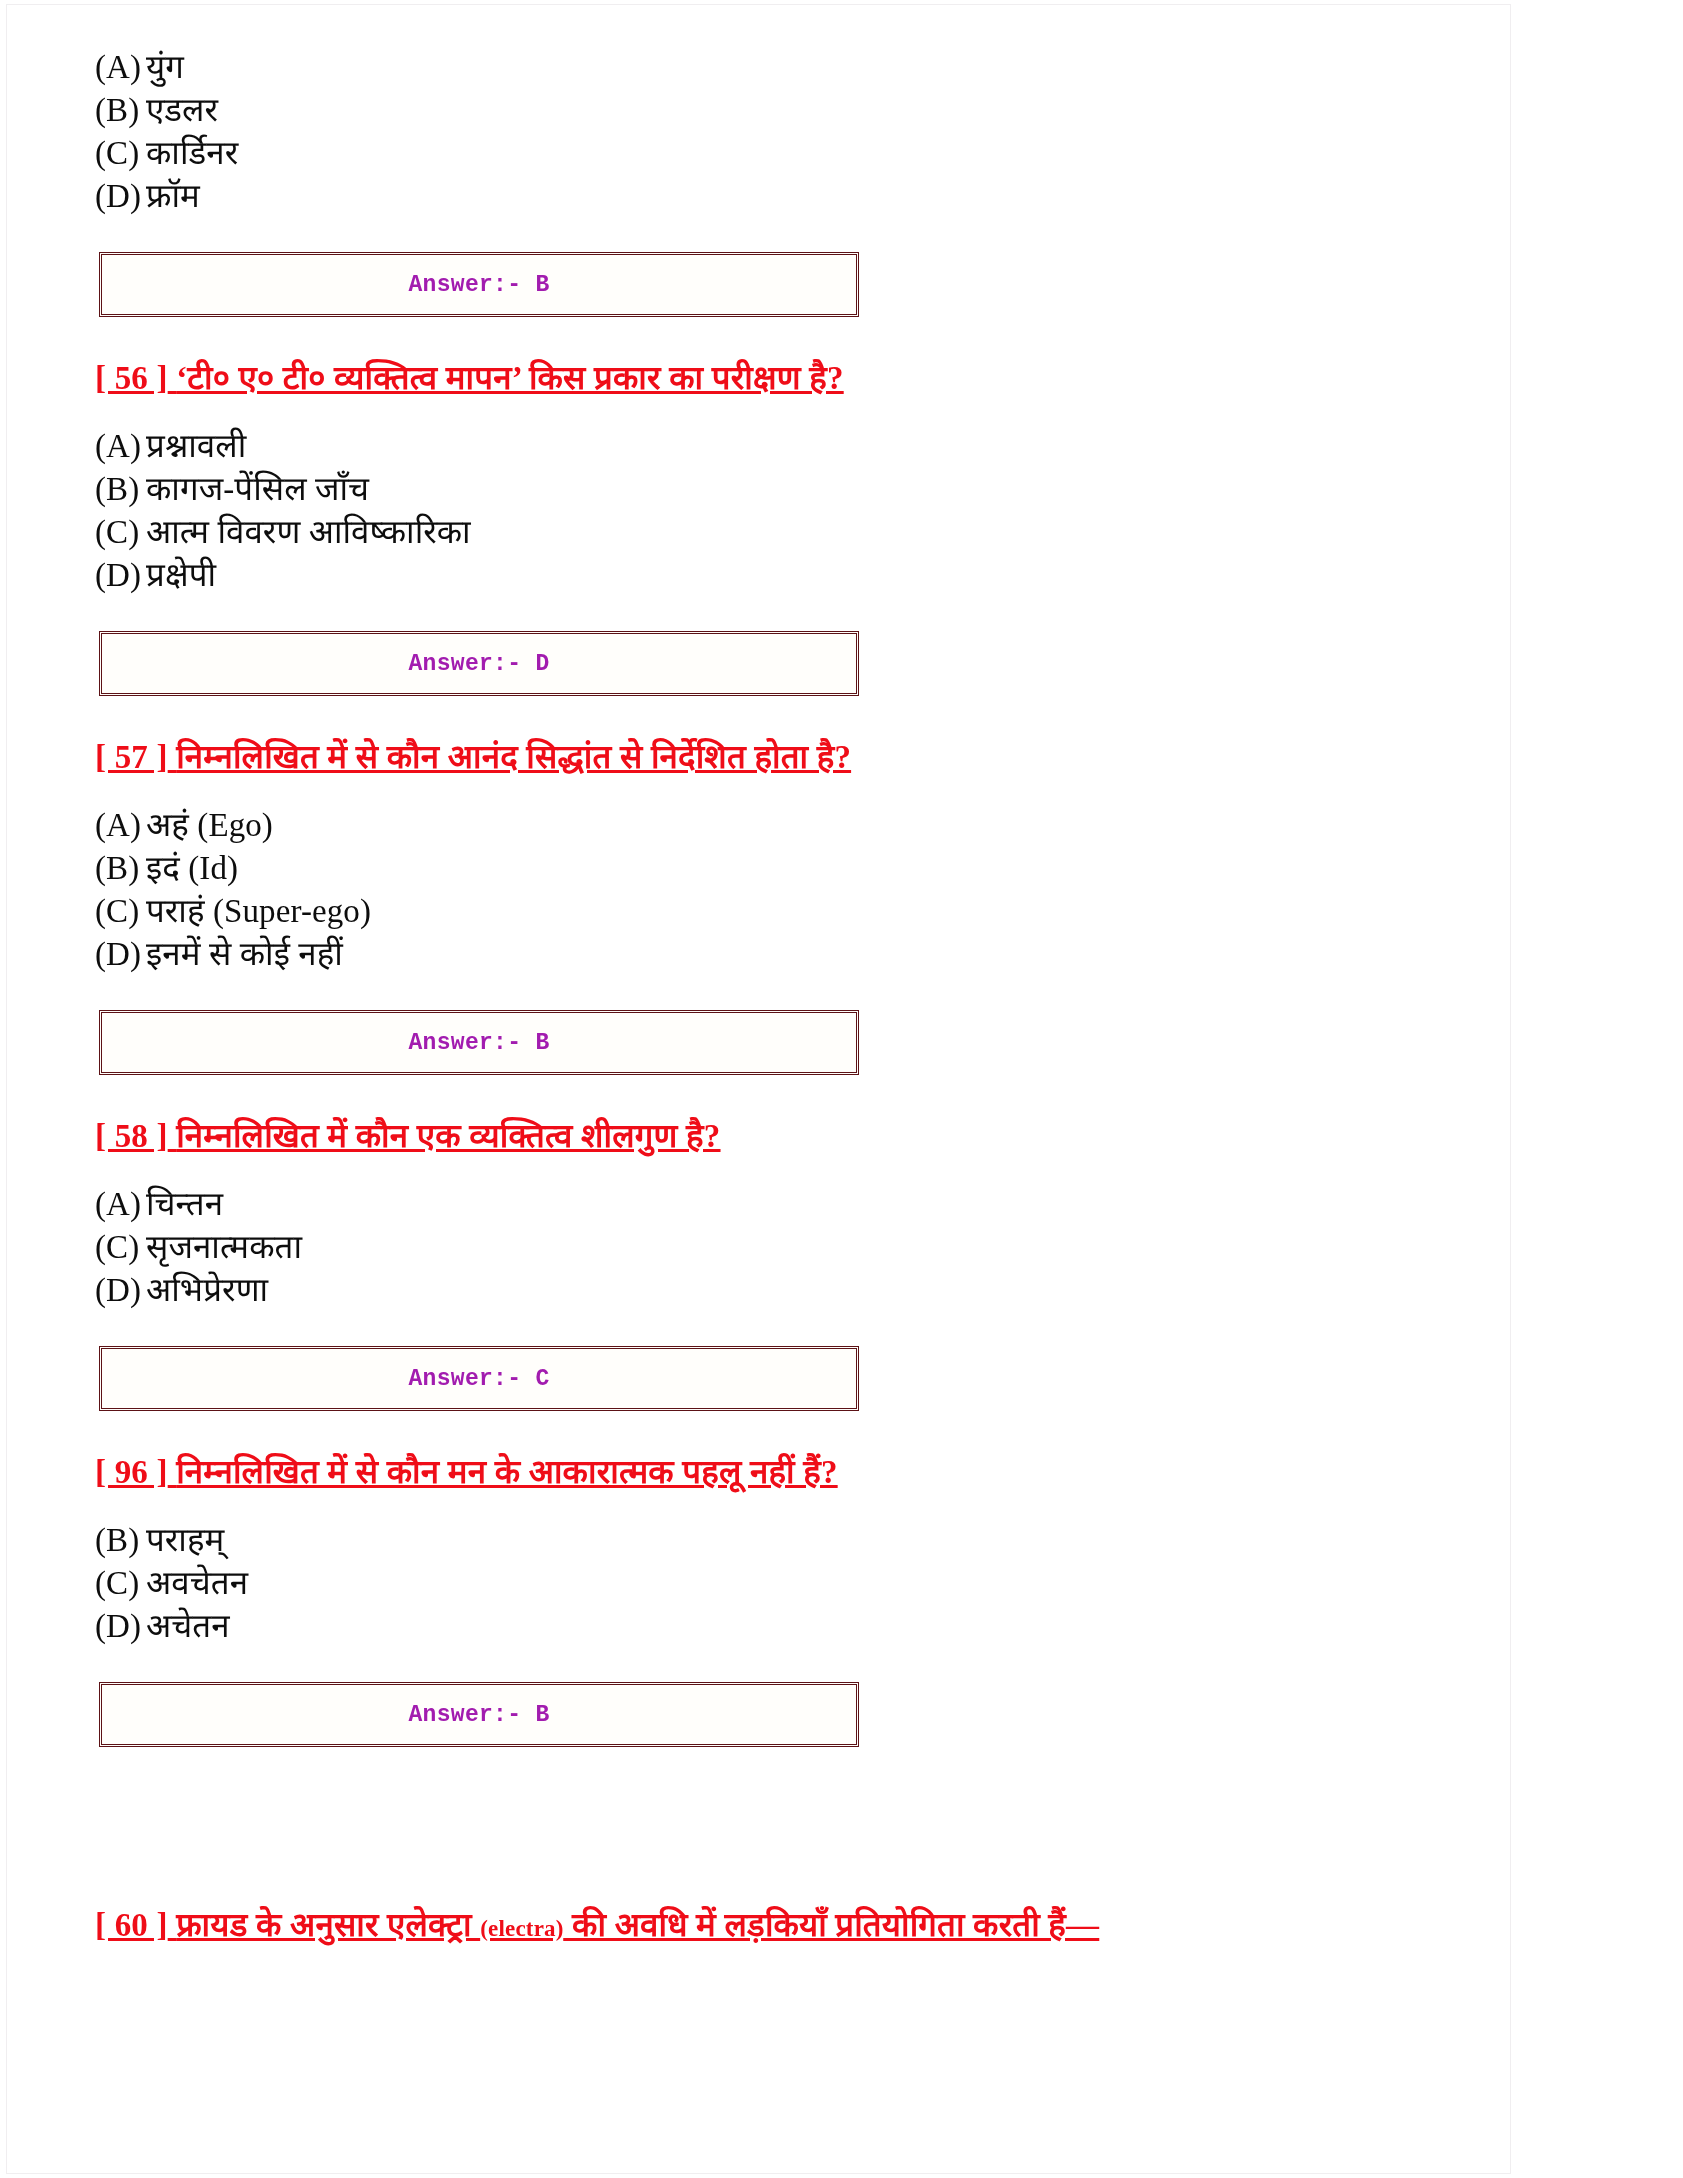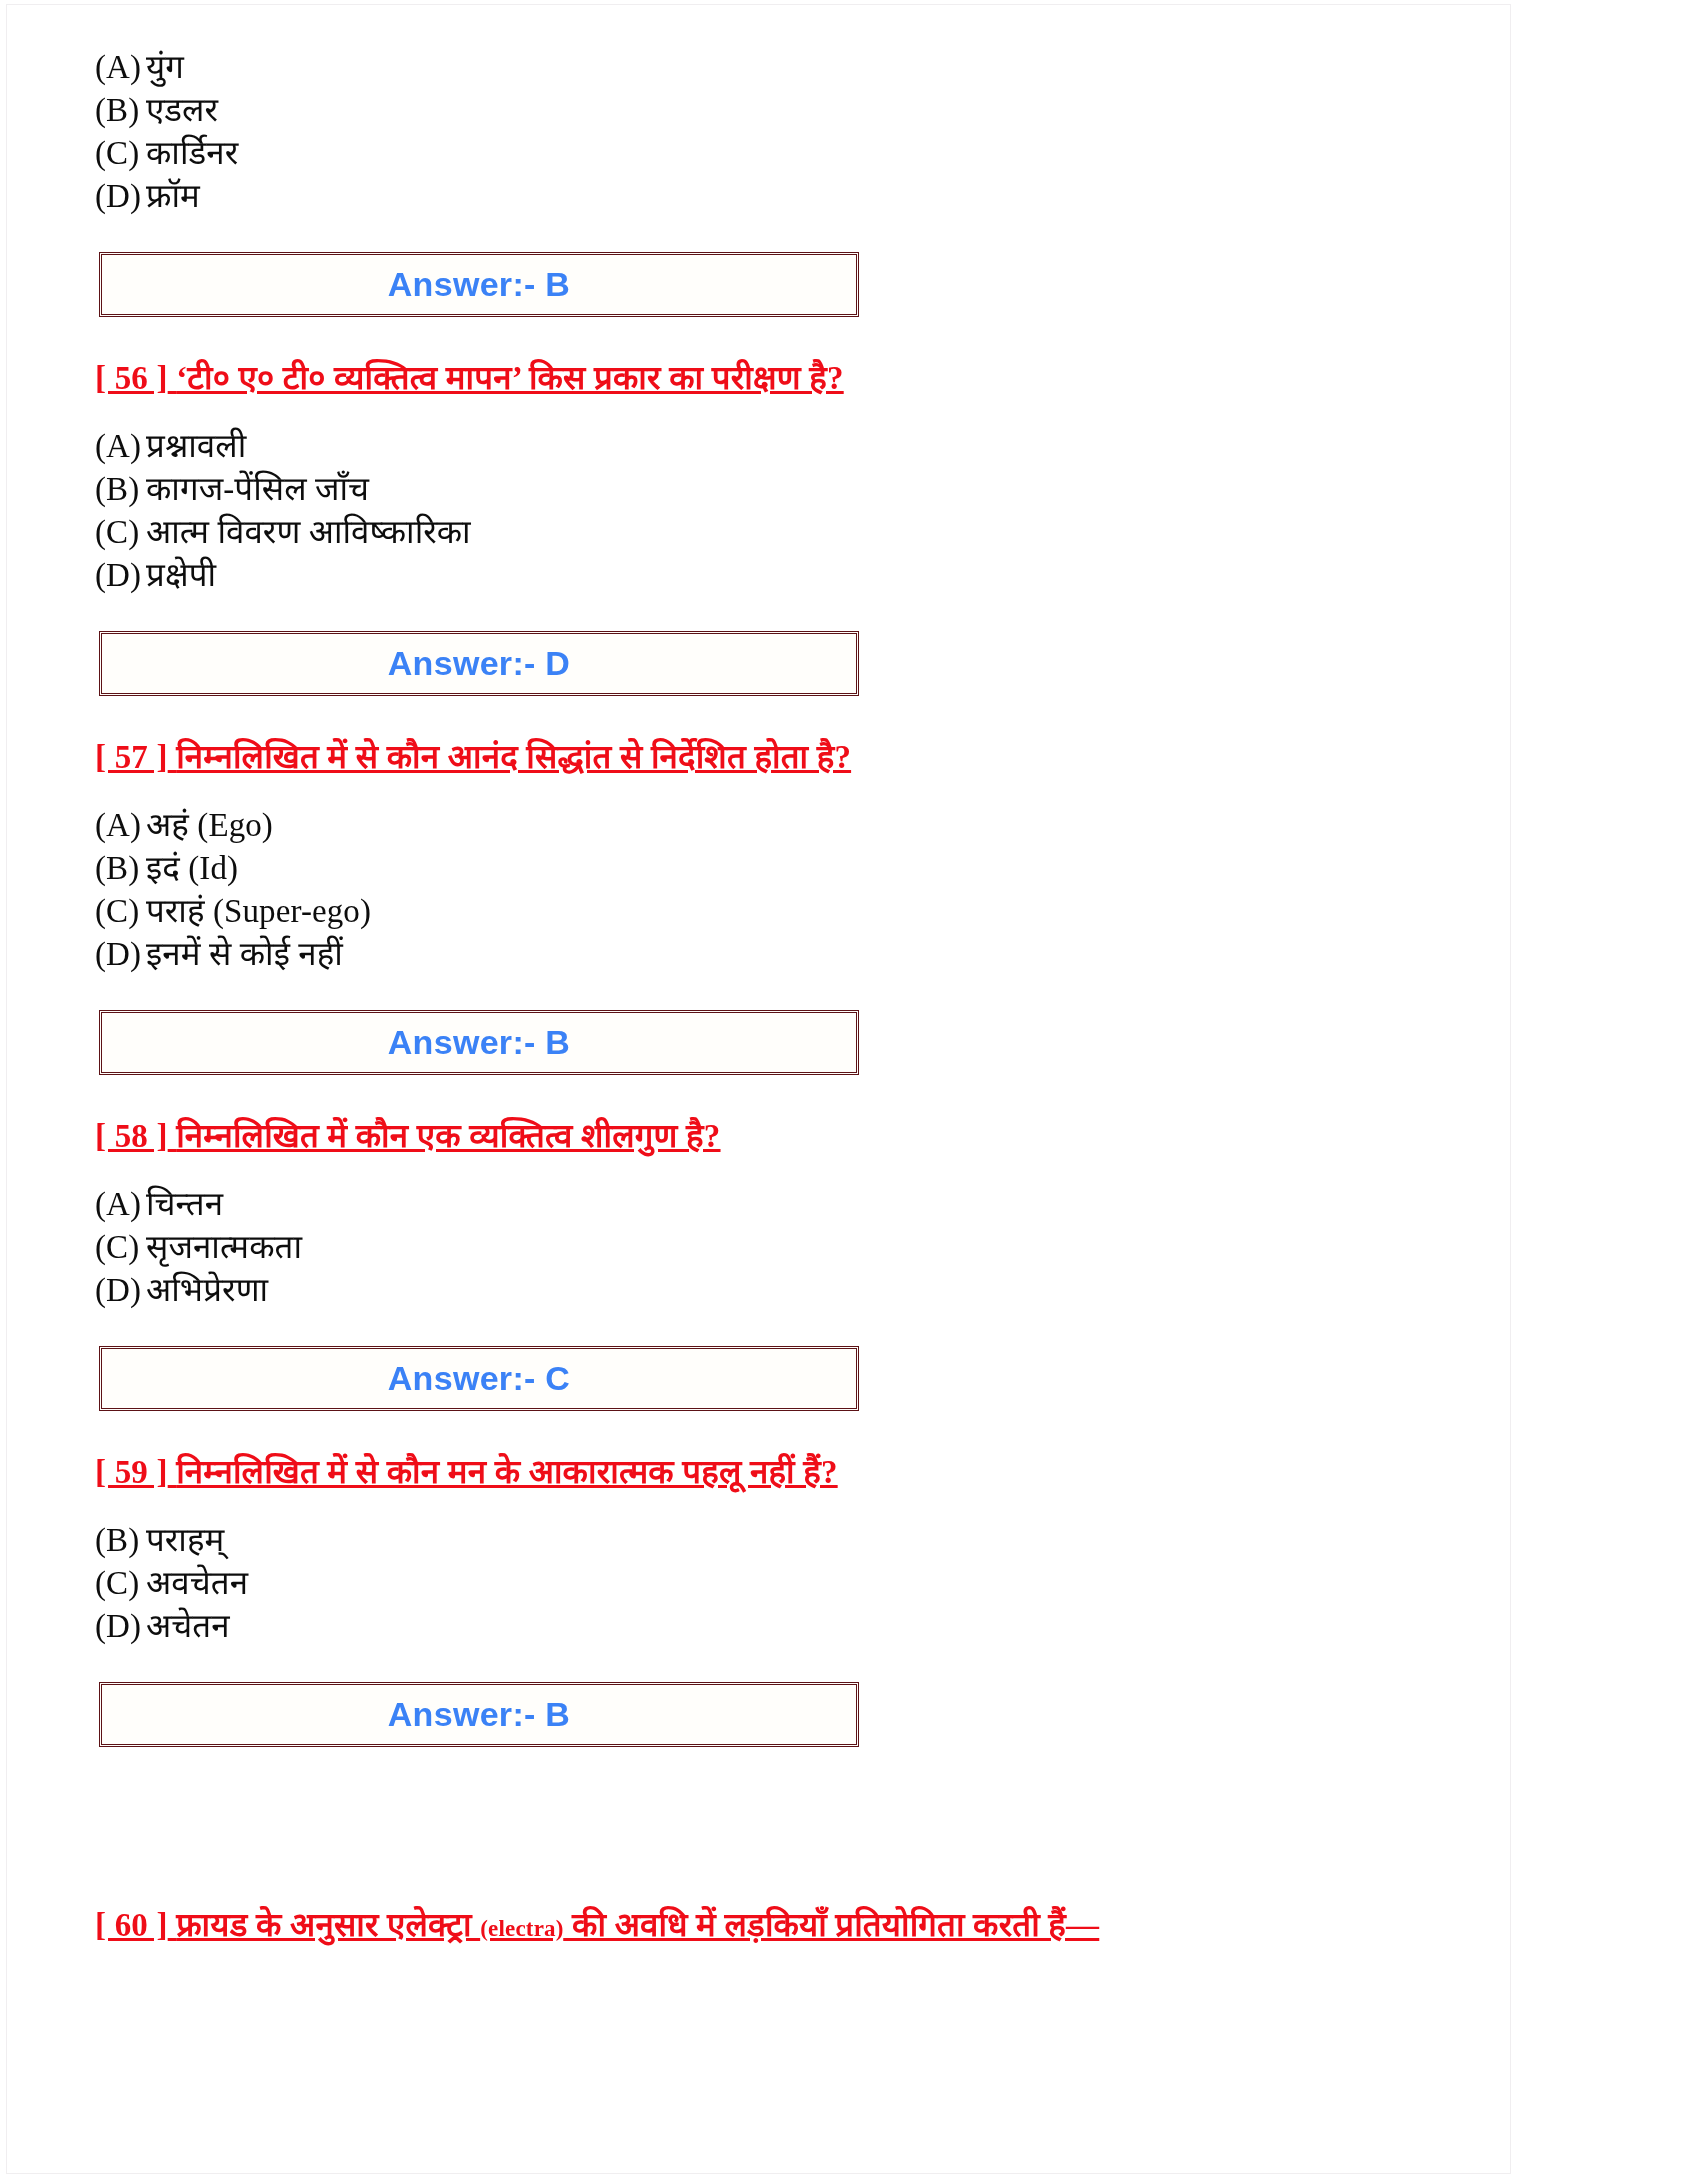--- a/index.html
+++ b/index.html
@@ -64,24 +64,24 @@
     height: 65px;
     margin: 34px 0 0 4px;
     border: 3px double #5c1216;
     background: #fffefb;
     display: flex;
     align-items: center;
     justify-content: center;
     box-sizing: border-box;
   }
   .answer-text {
-    font-family: Liberation Sans, sans-serif;
+    font-family: Liberation Mono, monospace;
     font-weight: bold;
-    font-size: 34px;
-    color: #3b82f6;
+    font-size: 23px;
+    color: #a21caf;
     letter-spacing: 0.3px;
   }
 
   
   .question {
     font-family: "Liberation Serif", "DejaVu Serif", serif;
     font-weight: bold;
     font-size: 33px;
     line-height: 42px;
     color: #ef0d18;
@@ -196,21 +196,21 @@
           <span class="opt-key">(D)</span><span class="opt-text">अभिप्रेरणा</span>
         </li>
       </ul>
       <div class="answer-box">
         <span class="answer-text">Answer:- C</span>
       </div>
     </div>
 
     <div class="block">
       <div class="question">
-        <span class="q-num">[ 59 ]</span>
+        <span class="q-num">[ 96 ]</span>
         <span>निम्नलिखित में से कौन मन के आकारात्मक पहलू नहीं हैं?</span>
       </div>
       <div class="gap-before-options"></div>
       <ul class="options">
         <li class="option">
           <span class="opt-key">(B)</span><span class="opt-text">पराहम्</span>
         </li>
         <li class="option">
           <span class="opt-key">(C)</span><span class="opt-text">अवचेतन</span>
         </li>

